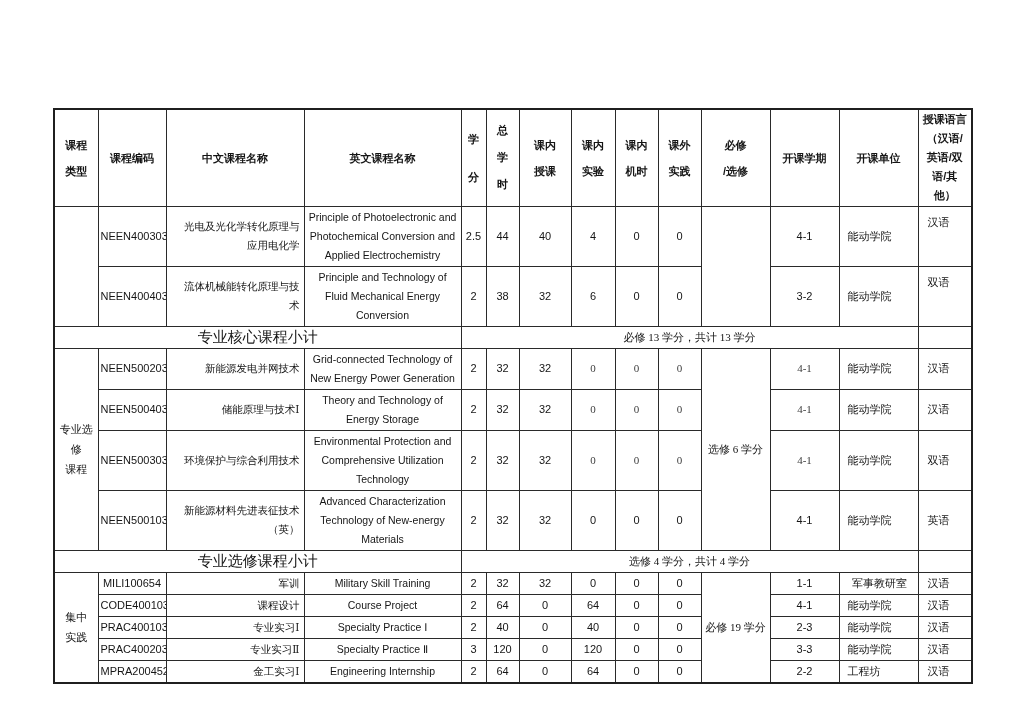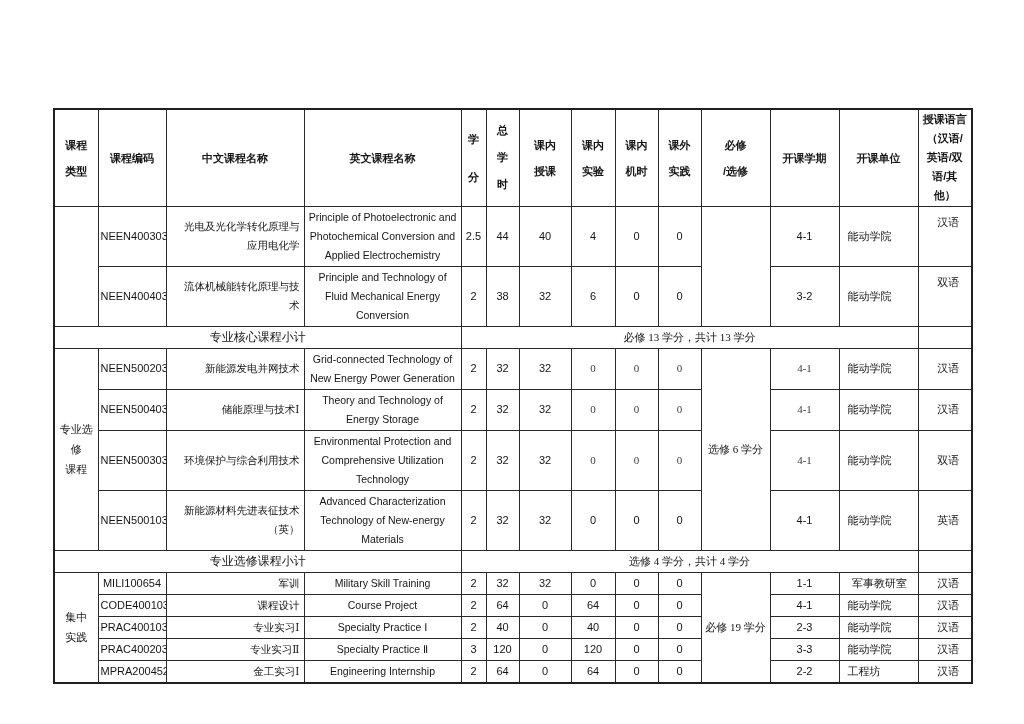--- a/index.html
+++ b/index.html
@@ -28,26 +28,26 @@
   tr.h48{height:48px;}
   tr.h39{height:39px;}
   tr.h20{height:20px;}
   tr.h18{height:18px;}
   tr.h19{height:20px;}
   td{line-height:19px;}
   td.cn{text-align:right;padding:1px 4px 1px 11px;font-size:10.5px;line-height:19px;}
   td.en{font-size:10.5px;line-height:19px;}
   td.num{font-size:11px;}
   td.unit{text-align:left;padding-left:8px;}
-  td.lang{text-align:center;padding-left:9px;}
+  td.lang{text-align:left;padding-left:9px;}
   td.top{vertical-align:top;padding-top:6px;}
   td.type{white-space:pre-line;line-height:20px;}
   .sf{font-family:"Liberation Serif","DejaVu Serif",serif;}
   .lt{font-family:"Liberation Serif","DejaVu Serif",serif;color:#3d3d3d;}
-  td.subL{font-size:12px;margin-top:20px;}
+  td.subL{font-size:15px;margin-top:20px;}
   td.subR{font-size:11px;}
 </style>
 </head>
 <body>
 
 <div class="page">
   <table class="curr">
     <colgroup>
       <col style="width:44px">
         <col style="width:68px">

